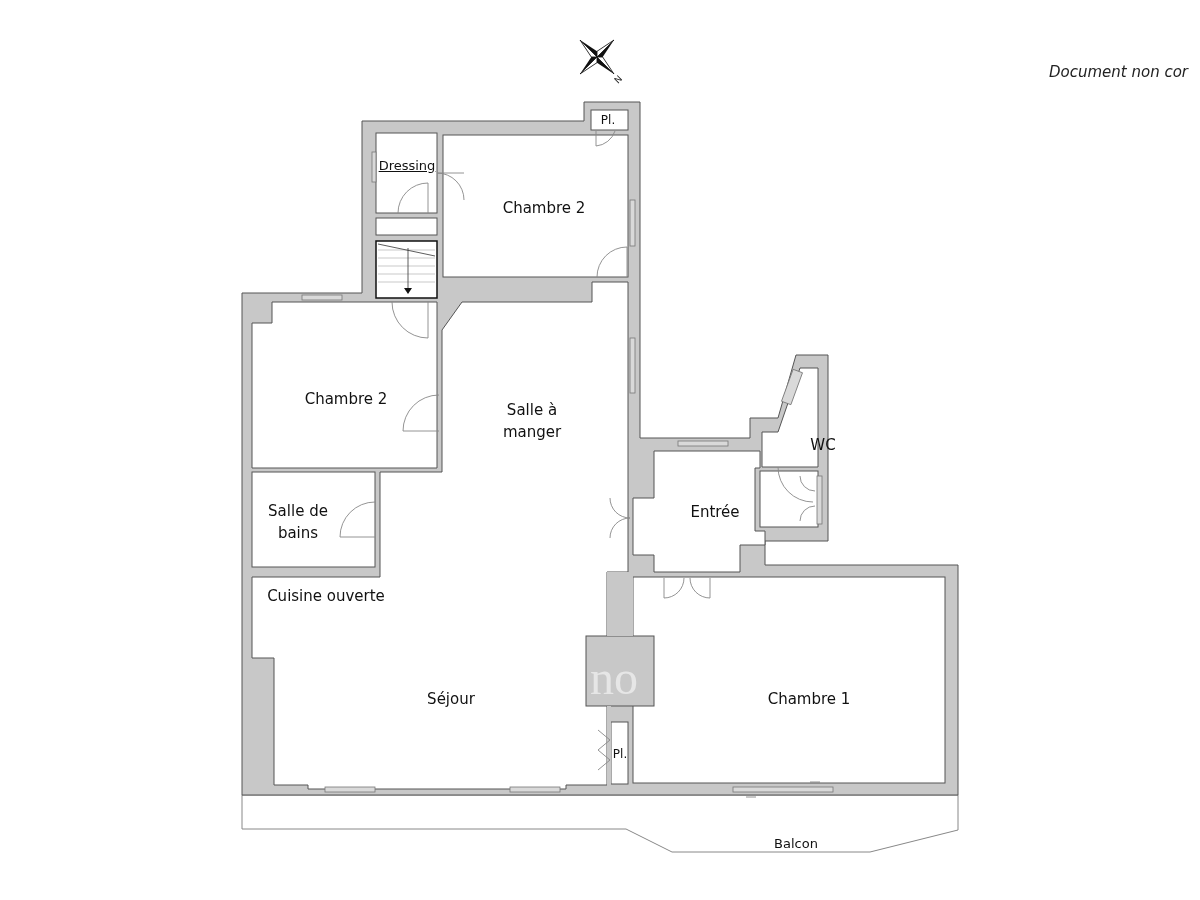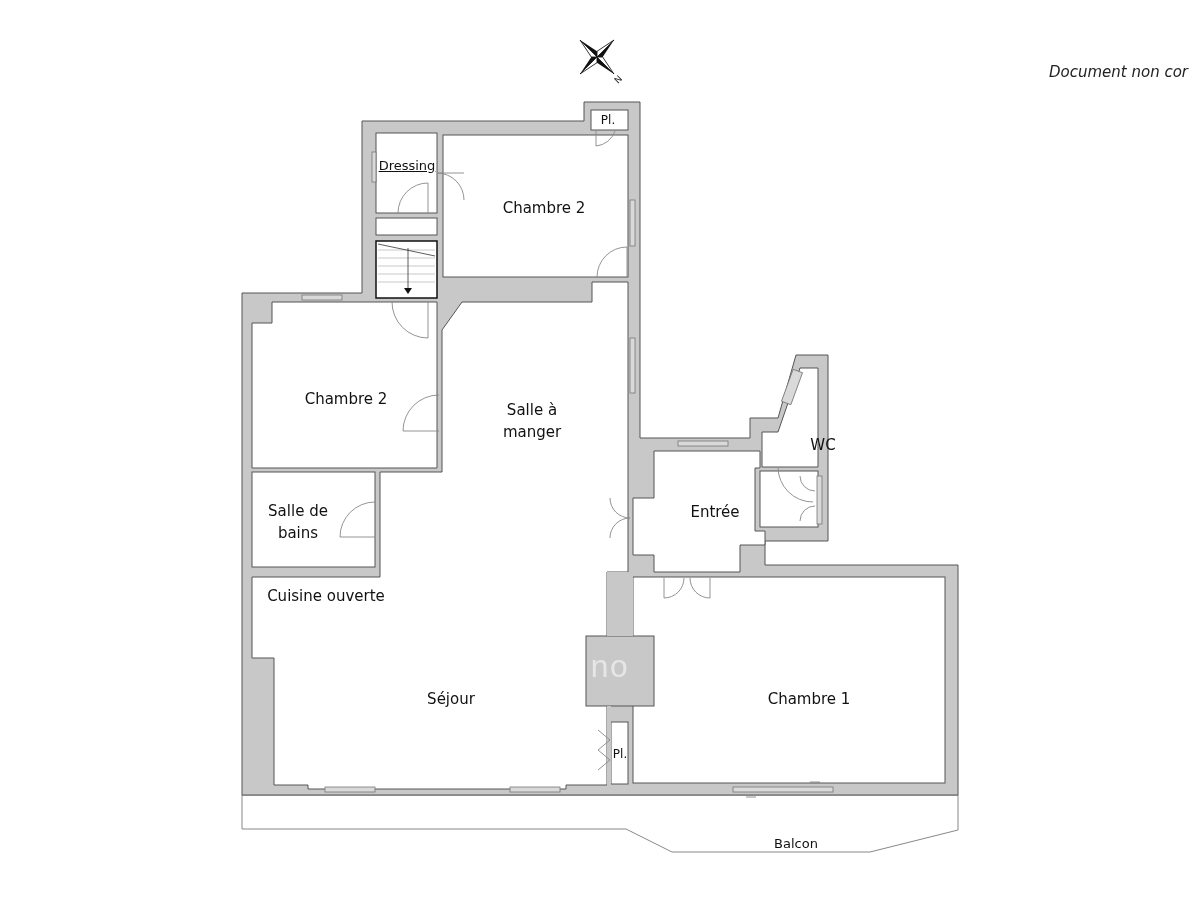--- a/index.html
+++ b/index.html
@@ -2,21 +2,21 @@
 <html><head>
 <meta charset="utf-8">
 <style>
   html, body { margin:0; padding:0; background:#ffffff; }
   body { width:1200px; height:900px; position:relative; overflow:hidden; font-family:"Liberation Sans", sans-serif; }
   #plan { position:absolute; left:0; top:0; }
   .disclaimer { position:absolute; left:1049px; top:36px; font-size:15px; font-style:italic; color:#222; white-space:nowrap; font-family:"DejaVu Sans", sans-serif;margin-top:27px; }
   .label { position:absolute; font-size:15px; color:#111; text-align:center; line-height:22px; transform:translate(-50%,-50%); white-space:nowrap; font-family:"DejaVu Sans", sans-serif; }
   .label.small { font-size:13px; }
   .label.pl { font-size:12px; }
-  .watermark { position:absolute; font-family:Liberation Mono, monospace; font-size:32px; color:rgba(255,255,255,0.55); }
+  .watermark { position:absolute; font-family:Liberation Serif, serif; font-size:48px; color:rgba(255,255,255,0.55); }
 </style>
 </head>
 <body>
 
 <svg id="plan" width="1200" height="900" viewBox="0 0 1200 900" xmlns="http://www.w3.org/2000/svg">
 
   <g transform="translate(597,57) rotate(-45)">
     <polygon points="0,-24 4,-4 0,0" fill="#111"></polygon>
     <polygon points="0,-24 -4,-4 0,0" fill="#fff" stroke="#111" stroke-width="0.8"></polygon>
     <polygon points="24,0 4,4 0,0" fill="#111"></polygon>

